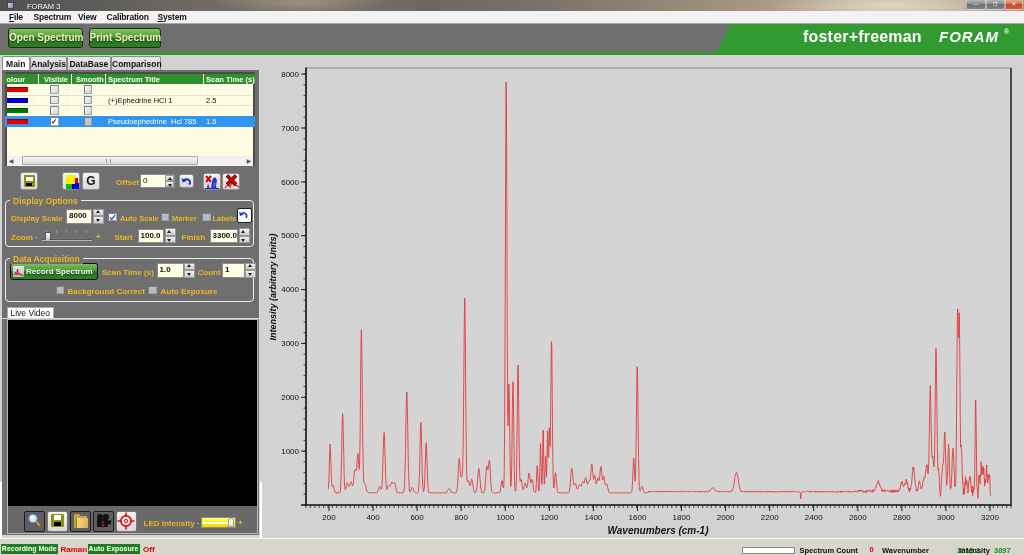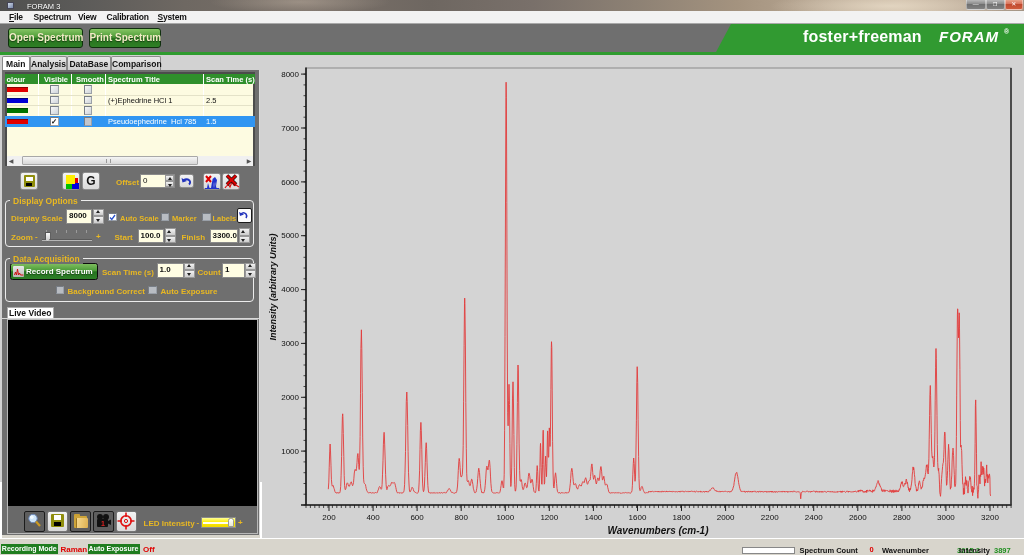--- a/index.html
+++ b/index.html
@@ -229,21 +229,21 @@
 <div class="abs inp" style="left:222px;top:263px;width:22.5px;height:14.5px;font-weight:bold">1</div>
 <div class="abs spin" style="left:245px;top:262.5px;height:15px;width:11px">
       <b class="u" style="width:11px"></b>
       <b class="d" style="width:11px"></b>
     </div>
 <div class="abs cb" style="left:55.5px;top:285.5px;background:#b8bcc2"></div>
 <div class="abs gold" style="left:67.5px;top:286.5px">Background Correct</div>
 <div class="abs cb" style="left:148px;top:285.5px;background:#b8bcc2"></div>
 <div class="abs gold" style="left:160.5px;top:286.5px">Auto Exposure</div>
 
-<div class="abs" style="left:7px;top:306.5px;width:46.5px;height:11.5px;background:#fff;border:1px solid #aaa;border-bottom:none;font-size:8.5px;font-weight:bold;color:#111;text-align:center;line-height:11px;z-index:2">Live Video</div>
+<div class="abs" style="left:7px;top:306.5px;width:46.5px;height:11.5px;background:#fff;border:1px solid #aaa;border-bottom:none;font-size:8.5px;font-weight:normal;color:#111;text-align:center;line-height:11px;z-index:2">Live Video</div>
 <div class="abs" style="left:2px;top:317.5px;width:258px;height:1.5px;background:#d8d8d8"></div>
 <div class="abs" style="left:6.5px;top:319px;width:251px;height:214.5px;border:1px solid #b8b8b8;background:#000"></div>
 <div class="abs" style="left:7.5px;top:506px;width:249px;height:26.5px;background:#696969"></div>
 <div class="abs dbtn" style="left:24px;top:510.5px;width:21px;height:21px">
 <svg width="18" height="18" style="position:absolute;left:0.5px;top:0.5px">
         <circle cx="7" cy="6.5" r="4.2" fill="#cfe6fa" stroke="#6a86b8" stroke-width="1"></circle>
         <circle cx="5.8" cy="5.3" r="1.8" fill="#f2faff"></circle>
         <path d="M10 9.5 L14 14" stroke="#cc9922" stroke-width="2.2"></path>
       </svg>
     </div>

